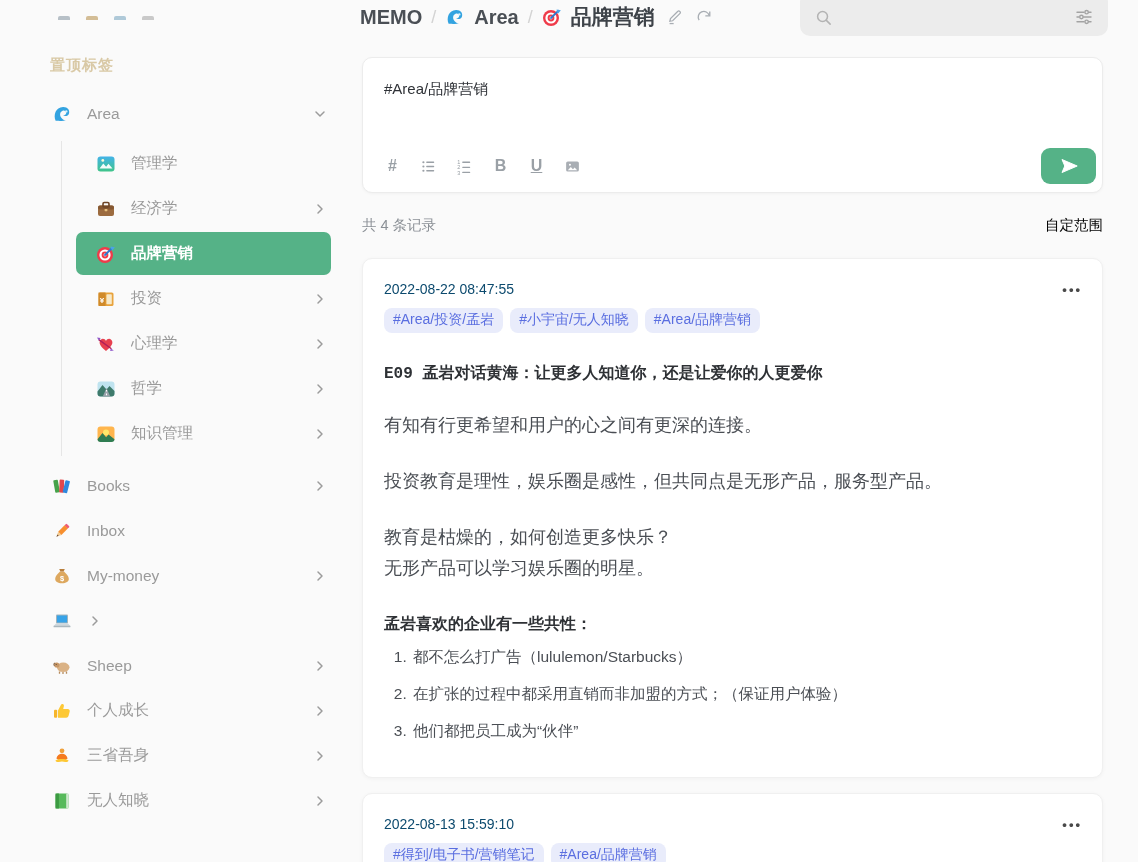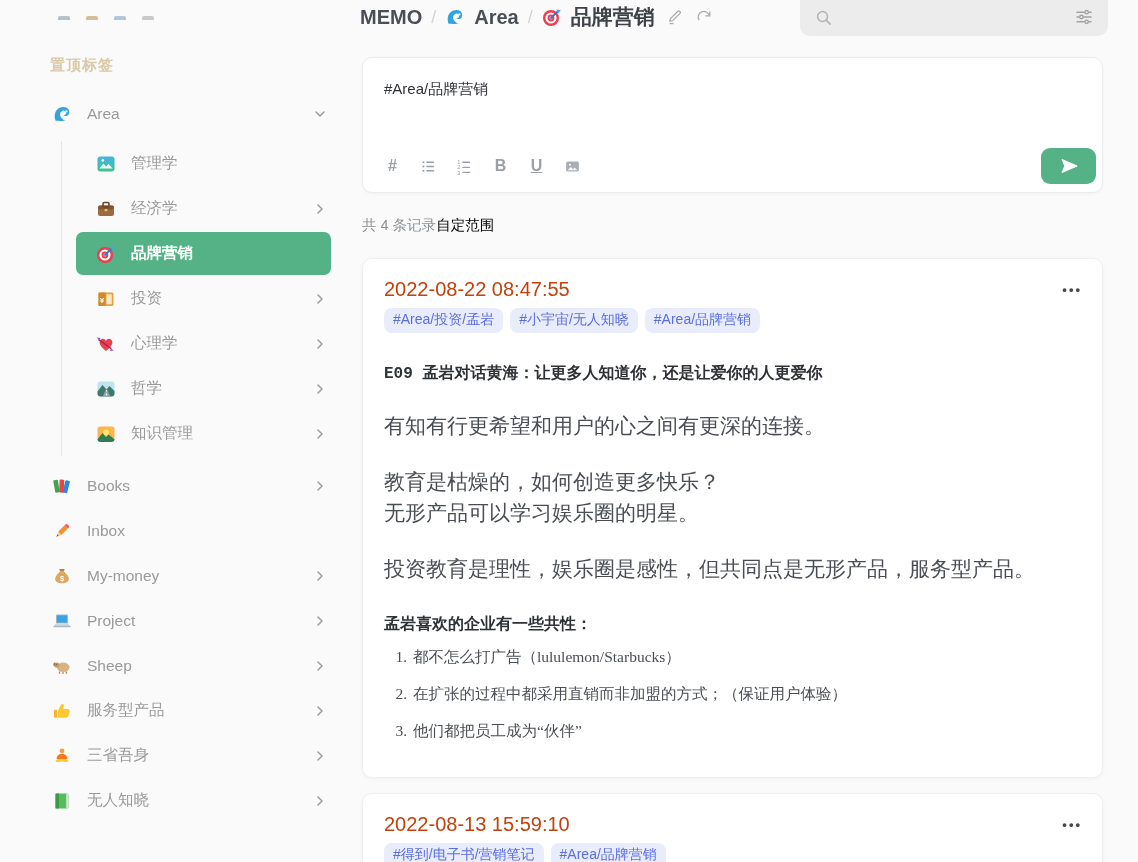--- a/index.html
+++ b/index.html
@@ -38,35 +38,35 @@
 
   .composer{position:absolute;left:14px;top:57px;width:741px;height:136px;background:#fff;border:1px solid #ececec;border-radius:10px;box-sizing:border-box;box-shadow:0 1px 3px rgba(0,0,0,.04);}
   .editor{position:absolute;left:21px;top:22px;right:20px;font-size:15px;color:#2f3237;outline:none;cursor:text;}
   .comp-toolbar{position:absolute;left:21px;right:6px;bottom:6px;height:40px;display:flex;align-items:center;gap:19px;}
   .tool-ic{width:17px;height:17px;color:#9aa0a6;cursor:pointer;display:flex;align-items:center;justify-content:center;}
   .glyph{font-size:16px;font-weight:700;color:#9aa0a6;line-height:1;}
   .glyph-u{text-decoration:underline;font-weight:600;}
   .send-btn{margin-left:auto;width:55px;height:36px;border-radius:9px;background:#55b287;display:flex;align-items:center;justify-content:center;cursor:pointer;}
   .send-btn svg{width:20px;height:20px;}
 
-  .list-header{position:absolute;left:14px;top:216px;width:741px;display:flex;align-items:center;}
+  .list-header{position:absolute;left:14px;top:216px;width:741px;display:flex;justify-content:space-between;align-items:center;}
   .count-text{font-size:14.5px;color:#8b9096;}
   .range-link{font-size:14.5px;color:#000000;cursor:pointer;}
 
   .memo-list{position:absolute;left:14px;top:258px;width:741px;}
   .memo-card{background:#fff;border:1px solid #f0f0f0;border-radius:10px;box-sizing:border-box;padding:20px 20px 24px 21px;box-shadow:0 1px 4px rgba(0,0,0,.04);margin-bottom:15px;}
   .memo-card.short{min-height:170px;}
   .memo-head{display:flex;justify-content:space-between;align-items:center;height:20px;}
-  .memo-time{font-size:20px;color:#c2410c;text-align:right;}
+  .memo-time{font-size:14px;color:#0c4a6e;text-align:right;}
   .dots{font-size:13px;font-weight:700;letter-spacing:2px;color:#4a4a4a;cursor:pointer;line-height:1;}
   .tag-row{margin-top:9px;display:flex;gap:7px;flex-wrap:wrap;}
   .tag{background:#e9ecfb;color:#5a6ee0;font-size:14px;padding:3px 9px 4px;border-radius:8px;cursor:pointer;white-space:nowrap;}
   .m-heading{font-size:16px;font-weight:700;color:#2e3135;margin-top:30px;line-height:22px;font-family:Liberation Mono, monospace;}
-  .m-para{margin:25px 0 0;font-size:21px;color:#4a4e54;line-height:31px;}
-  .m-ol{margin:6px 0 0;padding-left:27px;font-size:15.5px;color:#4a4e54;font-family:Liberation Serif, serif;}
+  .m-para{margin:25px 0 0;font-size:18px;color:#4a4e54;line-height:31px;}
+  .m-ol{margin:6px 0 0;padding-left:27px;font-size:15.5px;color:#4a4e54;}
   .m-ol li{line-height:30px;margin-bottom:7px;padding-left:2px;}
 </style>
 </head>
 <body>
 
 <div id="app">
 
   <aside class="sidebar">
     <div class="clipped-remnant">
       <span style="background:#9aa7b0"></span>
@@ -244,21 +244,20 @@
         </div>
         <div class="nav-row">
           <span class="nav-icon icon">
             <svg viewBox="0 0 20 20">
               <rect x="4" y="3.5" width="12" height="9" rx="1" fill="#9fb3bd"></rect>
               <rect x="5" y="4.5" width="10" height="7" fill="#37a3e8"></rect>
               <path d="M2.2 14.5l1.8-2h12l1.8 2z" fill="#cfd8dd"></path>
               <rect x="1.5" y="14.5" width="17" height="1.8" rx=".9" fill="#aab7be"></rect>
             </svg>
           </span>
-          <span class="nav-label">Project</span>
           <span class="nav-chev icon">
             <svg viewBox="0 0 20 20">
               <path d="M7.5 5l5 5-5 5" stroke="#8b8b8b" stroke-width="1.8" fill="none" stroke-linecap="round" stroke-linejoin="round"></path>
             </svg>
           </span>
         </div>
         <div class="nav-row">
           <span class="nav-icon icon">
             <svg viewBox="0 0 20 20">
               <ellipse cx="11.2" cy="11.3" rx="6.3" ry="4.8" fill="#dab285"></ellipse>
@@ -275,21 +274,21 @@
             </svg>
           </span>
         </div>
         <div class="nav-row">
           <span class="nav-icon icon">
             <svg viewBox="0 0 20 20">
               <rect x="2" y="8.8" width="3.2" height="8" rx="1" fill="#f6b52b"></rect>
               <path d="M6 16.8V9.4l3-5.6c.3-.6.9-1 1.6-.8 1 .2 1.5 1.1 1.3 2.1L11.2 8h4.6c1.3 0 2.2 1.2 1.9 2.4l-1.2 4.6a2.4 2.4 0 01-2.3 1.8z" fill="#fdc835"></path>
             </svg>
           </span>
-          <span class="nav-label">服务型产品</span>
+          <span class="nav-label">个人成长</span>
           <span class="nav-chev icon">
             <svg viewBox="0 0 20 20">
               <path d="M7.5 5l5 5-5 5" stroke="#8b8b8b" stroke-width="1.8" fill="none" stroke-linecap="round" stroke-linejoin="round"></path>
             </svg>
           </span>
         </div>
         <div class="nav-row">
           <span class="nav-icon icon">
             <svg viewBox="0 0 20 20">
               <circle cx="10" cy="4.8" r="2.4" fill="#f0a13c"></circle>
@@ -445,22 +444,22 @@
             <span class="memo-time">2022-08-22 08:47:55</span>
             <span><span class="dots">•••</span></span>
           </div>
           <div class="tag-row">
             <span class="tag">#Area/投资/孟岩</span>
             <span class="tag">#小宇宙/无人知晓</span>
             <span class="tag">#Area/品牌营销</span>
           </div>
           <div class="m-heading">E09 孟岩对话黄海：让更多人知道你，还是让爱你的人更爱你</div>
           <p class="m-para">有知有行更希望和用户的心之间有更深的连接。</p>
+          <p class="m-para">投资教育是理性，娱乐圈是感性，但共同点是无形产品，服务型产品。</p>
           <p class="m-para">教育是枯燥的，如何创造更多快乐？<br>无形产品可以学习娱乐圈的明星。</p>
-          <p class="m-para">投资教育是理性，娱乐圈是感性，但共同点是无形产品，服务型产品。</p>
           <div class="m-heading">孟岩喜欢的企业有一些共性：</div>
           <ol class="m-ol">
             <li class="m-li">都不怎么打广告（lululemon/Starbucks）</li>
             <li class="m-li">在扩张的过程中都采用直销而非加盟的方式；（保证用户体验）</li>
             <li class="m-li">他们都把员工成为“伙伴”</li>
           </ol>
         </article>
         <article class="memo-card short">
           <div class="memo-head">
             <span class="memo-time">2022-08-13 15:59:10</span>

